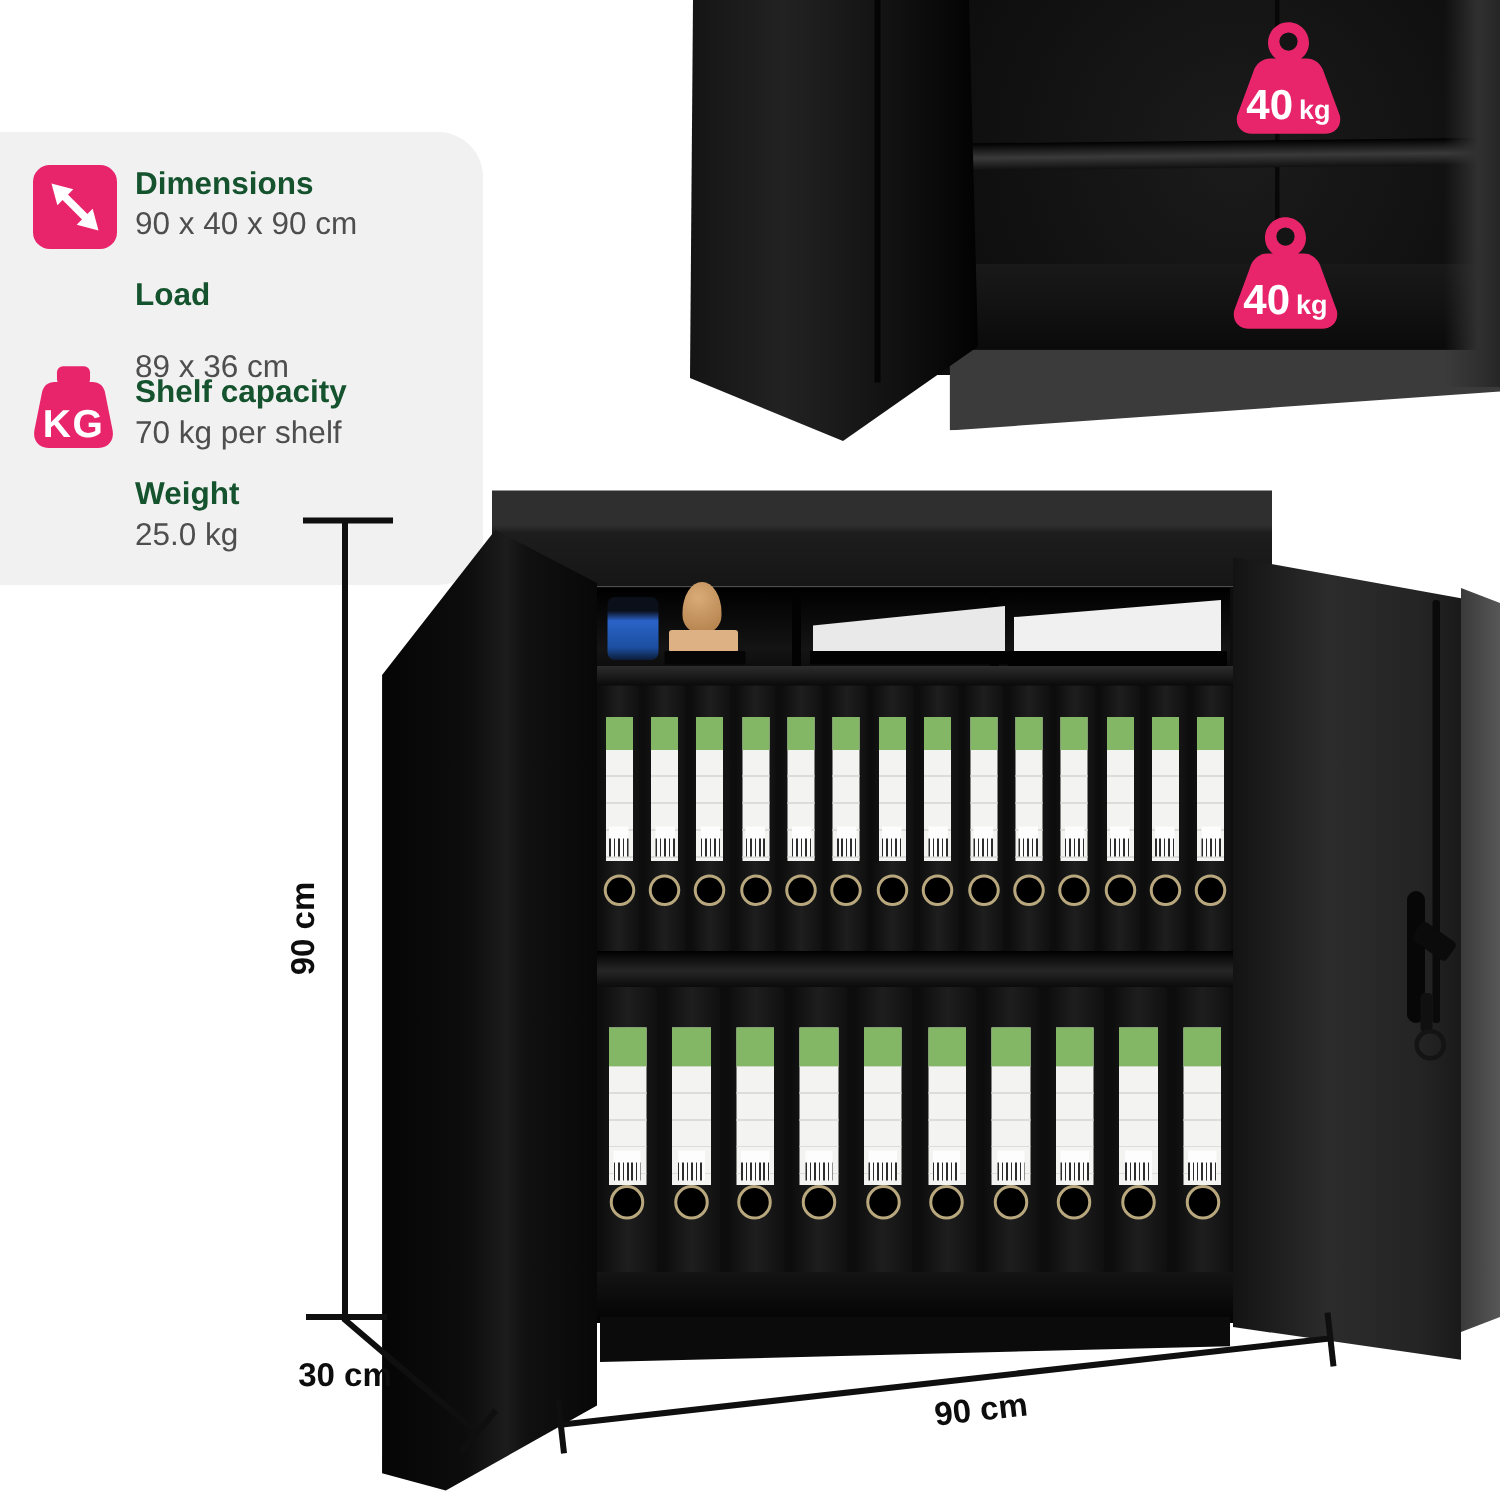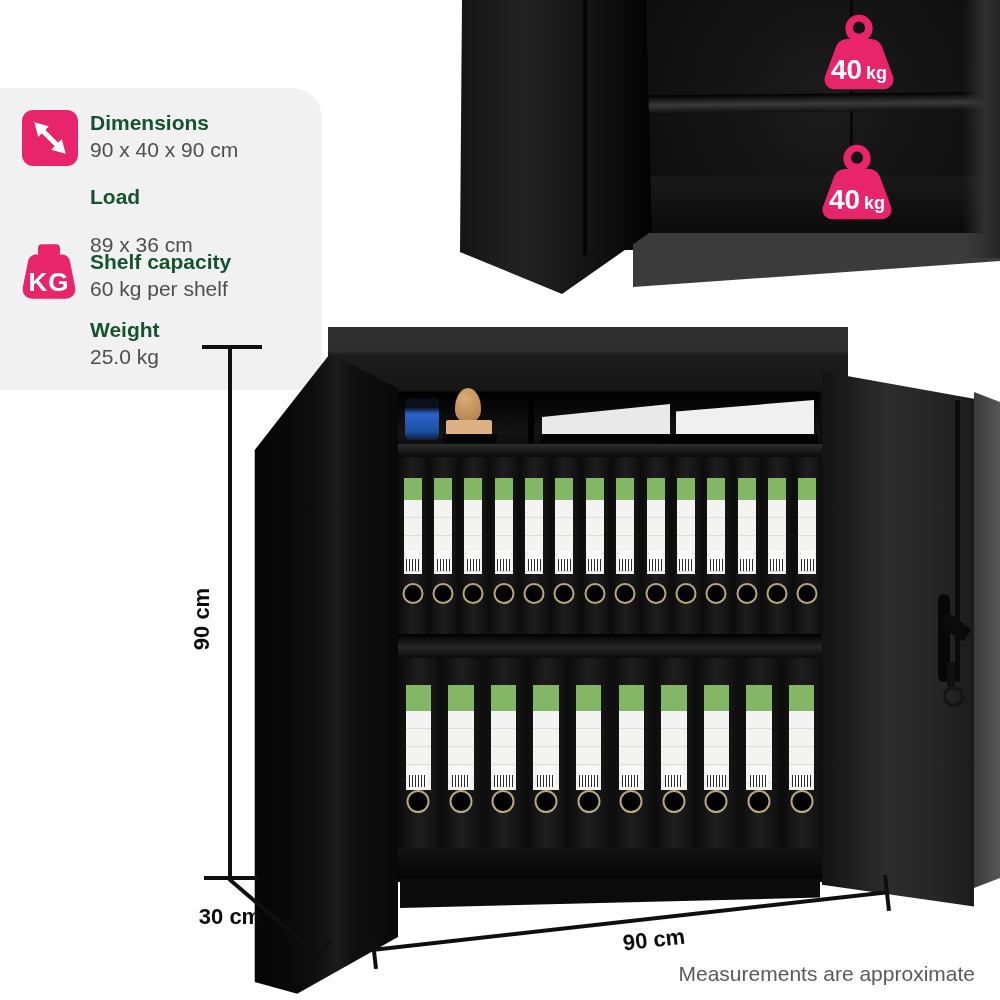--- a/index.html
+++ b/index.html
@@ -154,21 +154,21 @@
     <div class="spec-value" style="left:90px;top:134px;margin-top:12px;">89 x 36 cm</div>
 
     <div class="spec-icon icon-kg">
       <svg width="58" height="58" viewBox="0 0 100 100">
         <rect x="31" y="2" width="38" height="22" rx="7" style="fill:var(--pink)"></rect>
         <path d="M28 20 L72 20 C79 20 84 24 86 31 L95 76 C97 87 90 96 79 96 L21 96 C10 96 3 87 5 76 L14 31 C16 24 21 20 28 20 Z" style="fill:var(--pink)"></path>
       </svg>
       <div class="kg-text">KG</div>
     </div>
     <div class="spec-label" style="left:90px;top:163px;">Shelf capacity</div>
-    <div class="spec-value" style="left:90px;top:190px;">60 kg per shelf</div>
+    <div class="spec-value" style="left:90px;top:190px;">70 kg per shelf</div>
 
     <div class="spec-label" style="left:90px;top:231px;">Weight</div>
     <div class="spec-value" style="left:90px;top:258px;">25.0 kg</div>
   </div>
 
   <div class="abs photo-top">
     <div class="pt-interior"></div>
     <div class="pt-seam"></div>
     <div class="pt-shelf"></div>
     <div class="pt-floor"></div>
@@ -432,14 +432,13 @@
   <div class="dim d-line"></div>
   <div class="dim d-tick"></div>
   <div class="dim w-line"></div>
   <div class="dim w-tick-l"></div>
   <div class="dim w-tick-r"></div>
 
   <div class="dim-label lbl-height">90 cm</div>
   <div class="dim-label lbl-depth">30 cm</div>
   <div class="dim-label lbl-width">90 cm</div>
 
-  <div class="footnote">Measurements are approximate</div>
 </div>
 
 </body></html>

